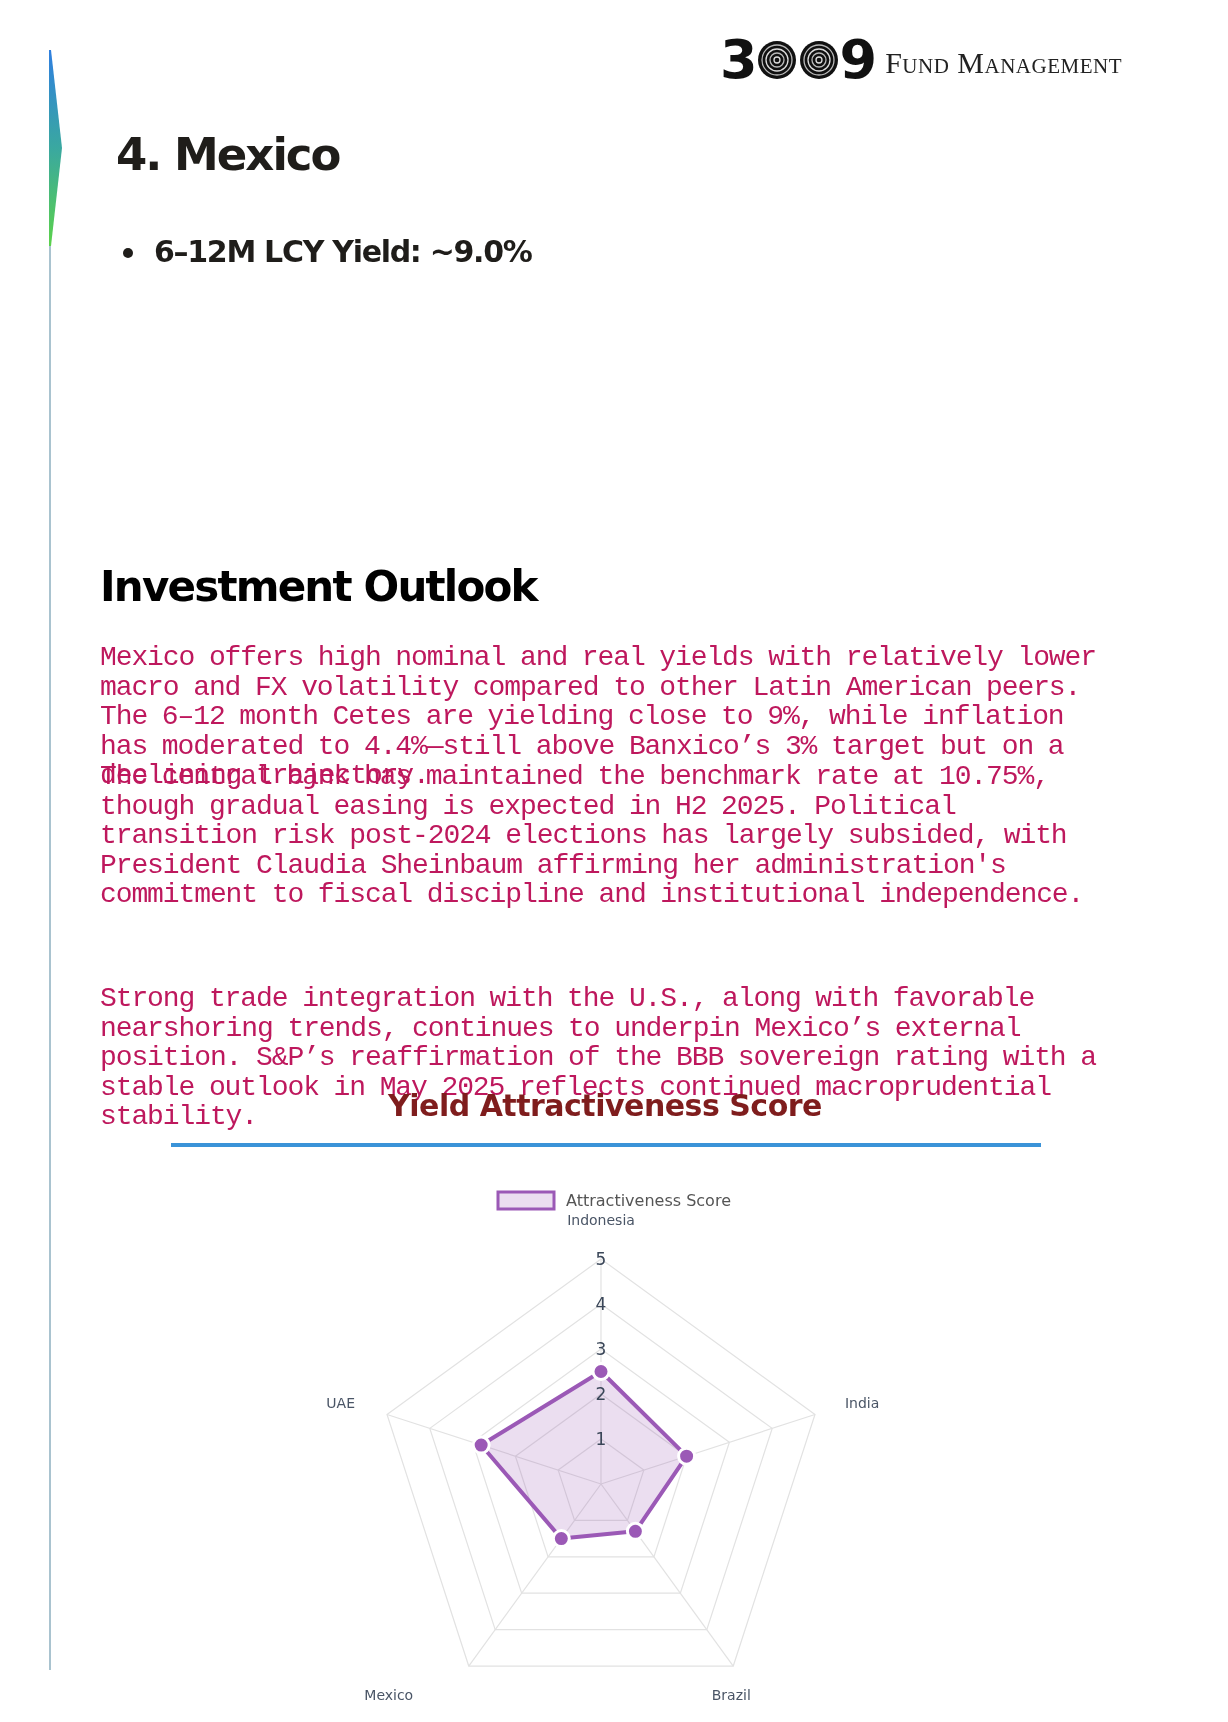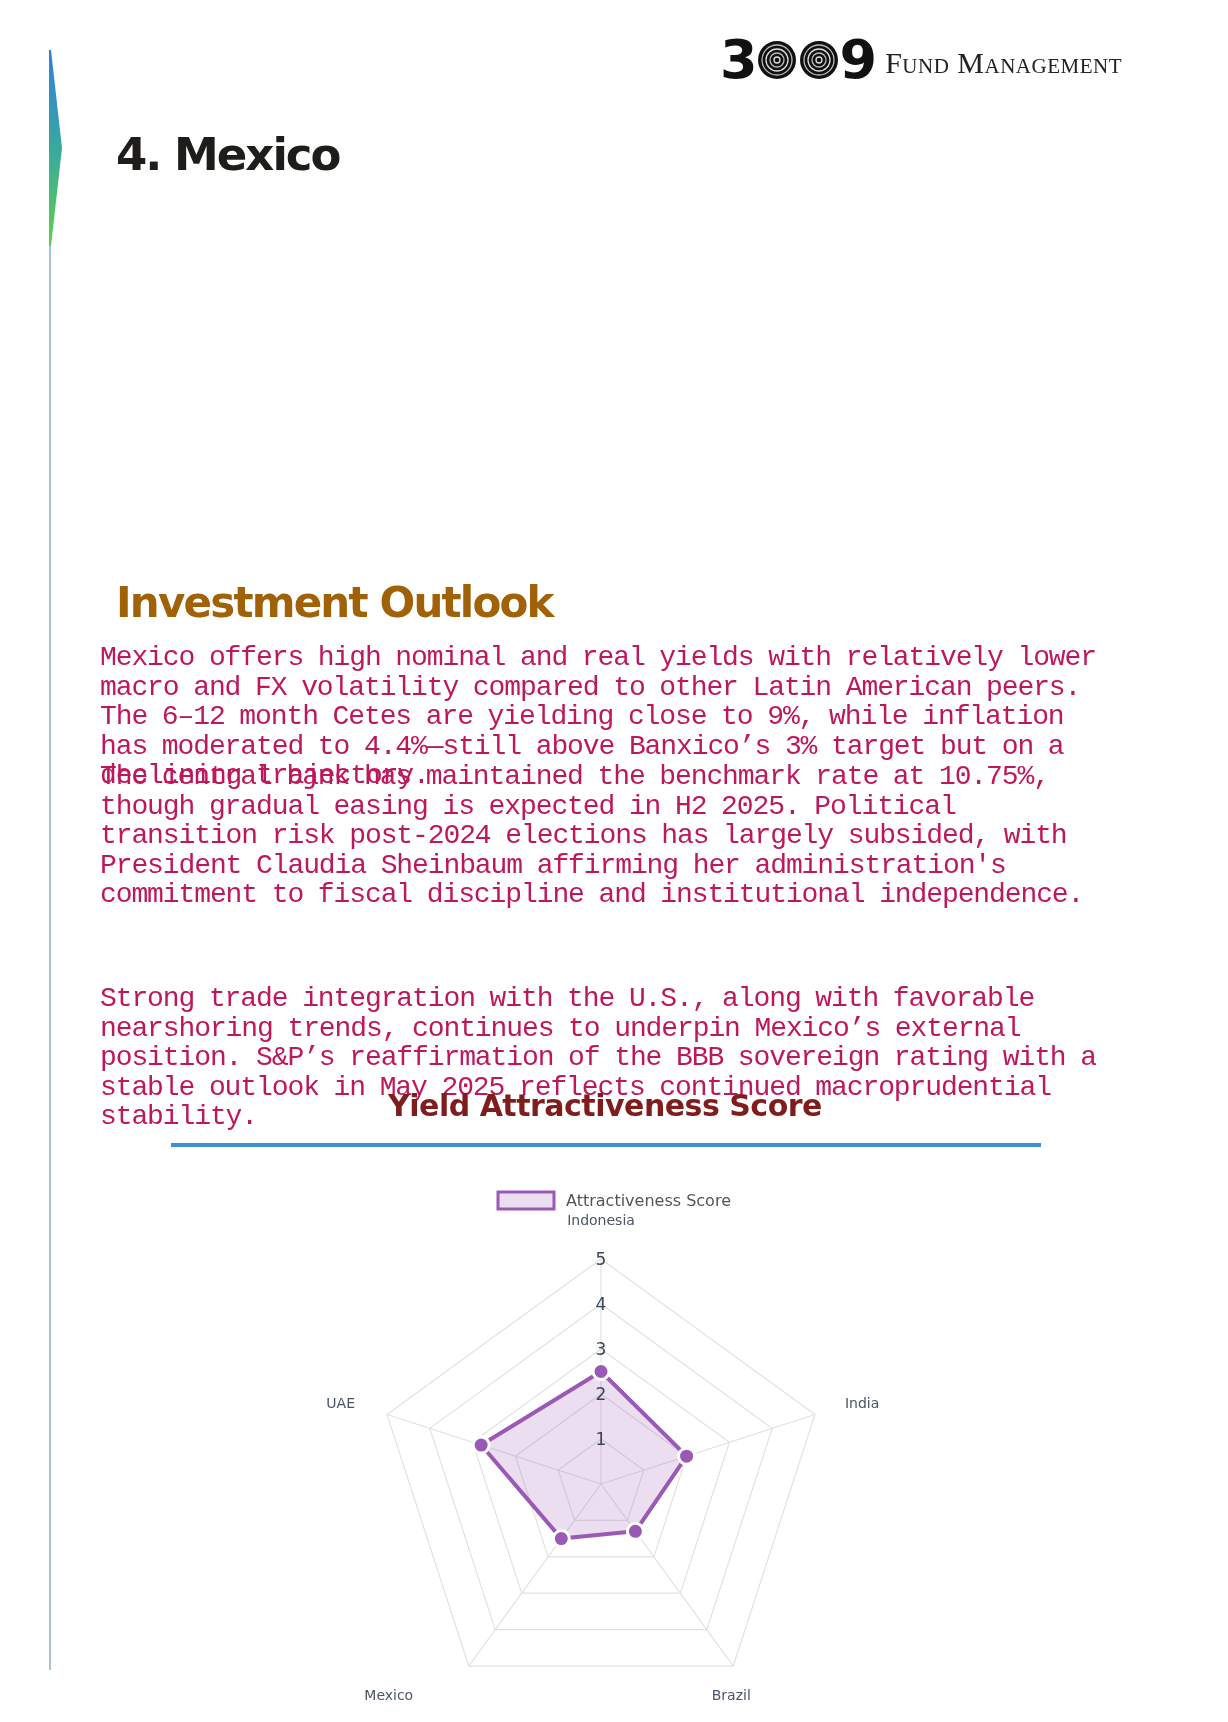--- a/index.html
+++ b/index.html
@@ -41,23 +41,23 @@
     ul.metrics li {
       position: relative; padding-left: 44px; height: 72px;
       font-family: "DejaVu Sans", sans-serif; font-weight: 700; font-size: 30px;
       letter-spacing: -1.3px; color: #1f1d1a; line-height: 36px;
     }
     ul.metrics li .dot {
       position: absolute; left: 13px; top: 14px; width: 10px; height: 10px;
       border-radius: 50%; background: #1f1d1a;
     }
     h2.section-title {
-      position: absolute; left: 100px; top: 562px; margin: 16px;
+      position: absolute; left: 100px; top: 562px; margin: 0;
       font-family: "DejaVu Sans", sans-serif; font-weight: 700; font-size: 42px;
-      letter-spacing: -1.8px; color: #a16207;
+      letter-spacing: -1.8px; color: #000000;
     }
     .para {
       position: absolute; left: 100px; width: 1000px; margin: 0;
       font-family: Liberation Mono, monospace; font-size: 28px; line-height: 29.5px;
       letter-spacing: -1.1px; color: #be185d; word-spacing: -1px;
     }
     .p1 { top: 643px; }
     .p2 { top: 762px; }
     .p3 { top: 984px; }
     .chart-title {
@@ -107,20 +107,21 @@
       <circle cx="20" cy="20" r="3" fill="none" stroke="#ddd" stroke-width="1.3"></circle>
     </svg>
     <span>9</span>
   </div>
   <span class="logo-text">Fund Management</span>
 </div>
 
 <h1 class="country-title">4. Mexico</h1>
 
 <ul class="metrics">
+  <li><span class="dot"></span><span>6–12M LCY Yield: ~9.0%</span></li>
 </ul>
 
 <h2 class="section-title">Investment Outlook</h2>
 <p class="para p1">Mexico offers high nominal and real yields with relatively lower macro and FX volatility compared to other Latin American peers. The 6–12 month Cetes are yielding close to 9%, while inflation has moderated to 4.4%—still above Banxico’s 3% target but on a declining trajectory.</p>
 <p class="para p2">The central bank has maintained the benchmark rate at 10.75%, though gradual easing is expected in H2 2025. Political transition risk post-2024 elections has largely subsided, with President Claudia Sheinbaum affirming her administration's commitment to fiscal discipline and institutional independence.</p>
 <p class="para p3">Strong trade integration with the U.S., along with favorable nearshoring trends, continues to underpin Mexico’s external position. S&amp;P’s reaffirmation of the BBB sovereign rating with a stable outlook in May 2025 reflects continued macroprudential stability.</p>
 
 <h3 class="chart-title">Yield Attractiveness Score</h3>
 <div class="chart-rule"></div>
 

